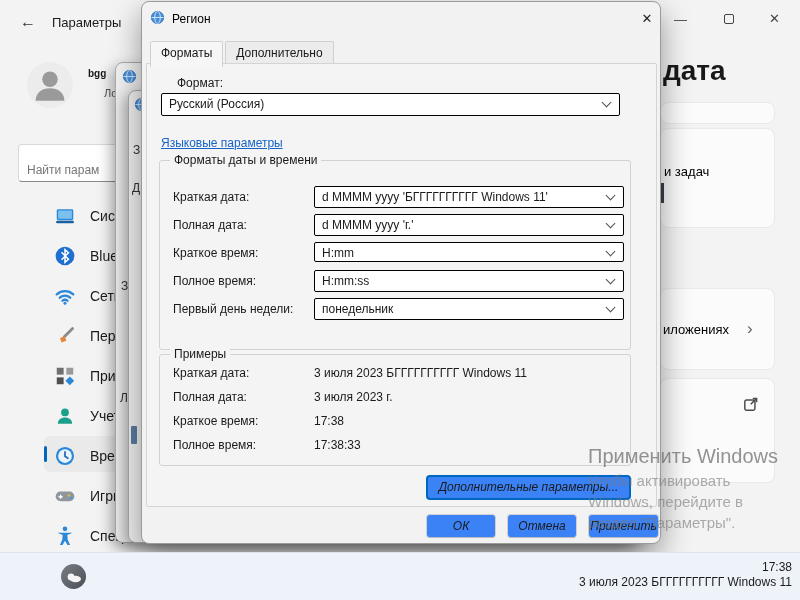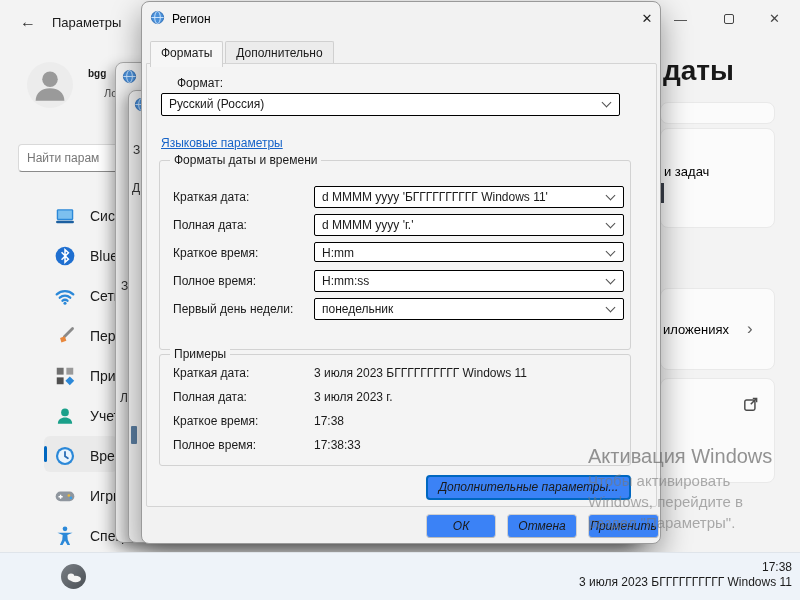--- a/index.html
+++ b/index.html
@@ -8,21 +8,21 @@
   .screen { position:relative; width:800px; height:600px; background:#f3f3f3; overflow:hidden; }
   .abs { position:absolute; }
 
   
   .settings { position:absolute; inset:0; background:#f3f3f3; }
   .s-title { font-size:13px; color:#1b1b1b; }
   .back { font-size:16px; color:#333; cursor:pointer; }
   .avatar { width:46px; height:46px; border-radius:50%; background:#ececec; overflow:hidden; }
   .uname { font-weight:bold; font-size:10px; }
   .usub  { font-size:11px; color:#555; }
-  .search { width:104px; height:28px; background:#fff; border:1px solid #d9d9d9; border-bottom:1px solid #8a8a8a; border-radius:4px; padding:6px 8px; color:#767676; white-space:nowrap; overflow:hidden; }
+  .search { width:104px; height:28px; background:#fff; border:1px solid #d9d9d9; border-bottom:1px solid #8a8a8a; border-radius:4px; padding:18px 8px; color:#767676; white-space:nowrap; overflow:hidden; }
   .nav-item { height:36px; display:flex; align-items:center; gap:14px; width:100px; }
   .nav-item .lbl { font-size:14px; color:#1b1b1b; white-space:nowrap; }
   .nav-sel-bg { background:#eaeaea; border-radius:6px; }
   .accent-bar { width:3px; height:16px; border-radius:2px; background:#0067c0; }
   .winctl { color:#444; font-size:13px; }
   .maxbox { width:10px; height:10px; border:1px solid #444; border-radius:2px; }
   .heading { font-size:28px; font-weight:600; color:#191919; white-space:nowrap; }
   .card { background:#fbfbfb; border:1px solid #e9e9e9; border-radius:8px; }
   .card-text { font-size:13px; color:#000000; white-space:nowrap; }
   .chev { color:#5f5f5f; font-size:17px; }
@@ -149,21 +149,21 @@
       <span class="lbl">Игры</span>
     </div>
     <div class="abs nav-item" style="left:54px; top:518px;">
       <svg width="22" height="22" viewBox="0 0 16 16">
           <circle cx="8" cy="2.8" r="1.7" fill="#2b88d8"></circle>
           <path d="M2.5 5.6h11l-3.8 1.6.3 3.6 1.7 3.8h-1.9L8 11.4l-1.8 3.2H4.3L6 10.8l.3-3.6z" fill="#2b88d8"></path>
         </svg>
       <span class="lbl">Специал</span>
     </div>
 
-    <div class="abs heading" style="left:663px; top:55px;">даты</div>
+    <div class="abs heading" style="left:663px; top:55px;">дата</div>
 
     <div class="abs card" style="left:660px; top:102px; width:115px; height:22px;"></div>
 
     <div class="abs card" style="left:660px; top:128px; width:115px; height:100px;"></div>
     <div class="abs card-text" style="left:664px; top:164px;">и задач</div>
     <div class="abs" style="left:661px; top:183px; width:3px; height:20px; background:#3a3f4a;"></div>
 
     <div class="abs card" style="left:660px; top:288px; width:115px; height:82px;"></div>
     <div class="abs card-text" style="left:663px; top:322px;">иложениях</div>
     <div class="abs chev" style="left:747px; top:319px;">›</div>
@@ -245,21 +245,21 @@
     <div class="abs" style="left:172px; top:436px;">17:38:33</div>
 
     <div class="abs btn focused" style="left:284px; top:473px; width:205px; height:25px;">Дополнительные параметры...</div>
 
     <div class="abs btn" style="left:284px; top:512px; width:70px; height:24px;">ОК</div>
     <div class="abs btn" style="left:365px; top:512px; width:70px; height:24px;">Отмена</div>
     <div class="abs btn" style="left:446px; top:512px; width:71px; height:24px;">Применить</div>
   </div>
 
   <div class="abs wm">
-    <div class="abs wm-title" style="left:588px; top:445px;">Активация Windows</div>
+    <div class="abs wm-title" style="left:588px; top:445px;">Применить Windows</div>
     <div class="abs wm-line" style="left:588px; top:472px;">Чтобы активировать</div>
     <div class="abs wm-line" style="left:588px; top:493px;">Windows, перейдите в</div>
     <div class="abs wm-line" style="left:588px; top:514px;">раздел "Параметры".</div>
   </div>
 
   <div class="taskbar">
     <svg class="abs" style="left:60px; top:10px;" width="27" height="27" viewBox="0 0 27 27">
         <defs>
           <linearGradient id="wg" x1="0" y1="0" x2="1" y2="1">
             <stop offset="0" stop-color="#7a7f85"></stop>

